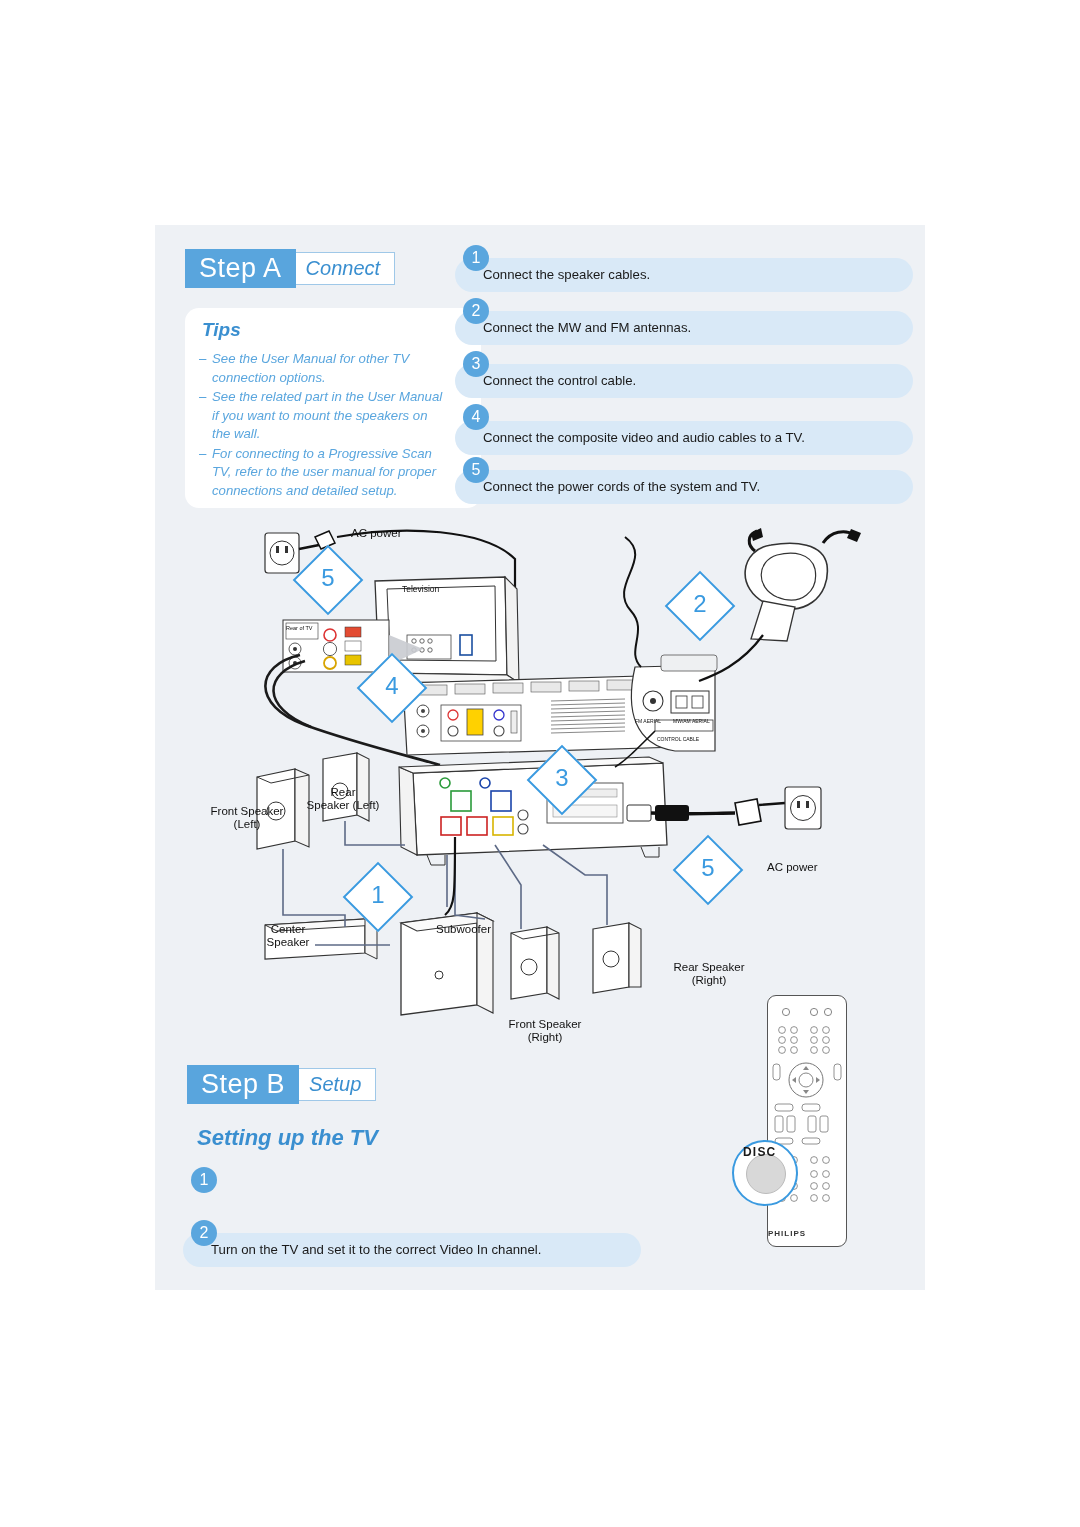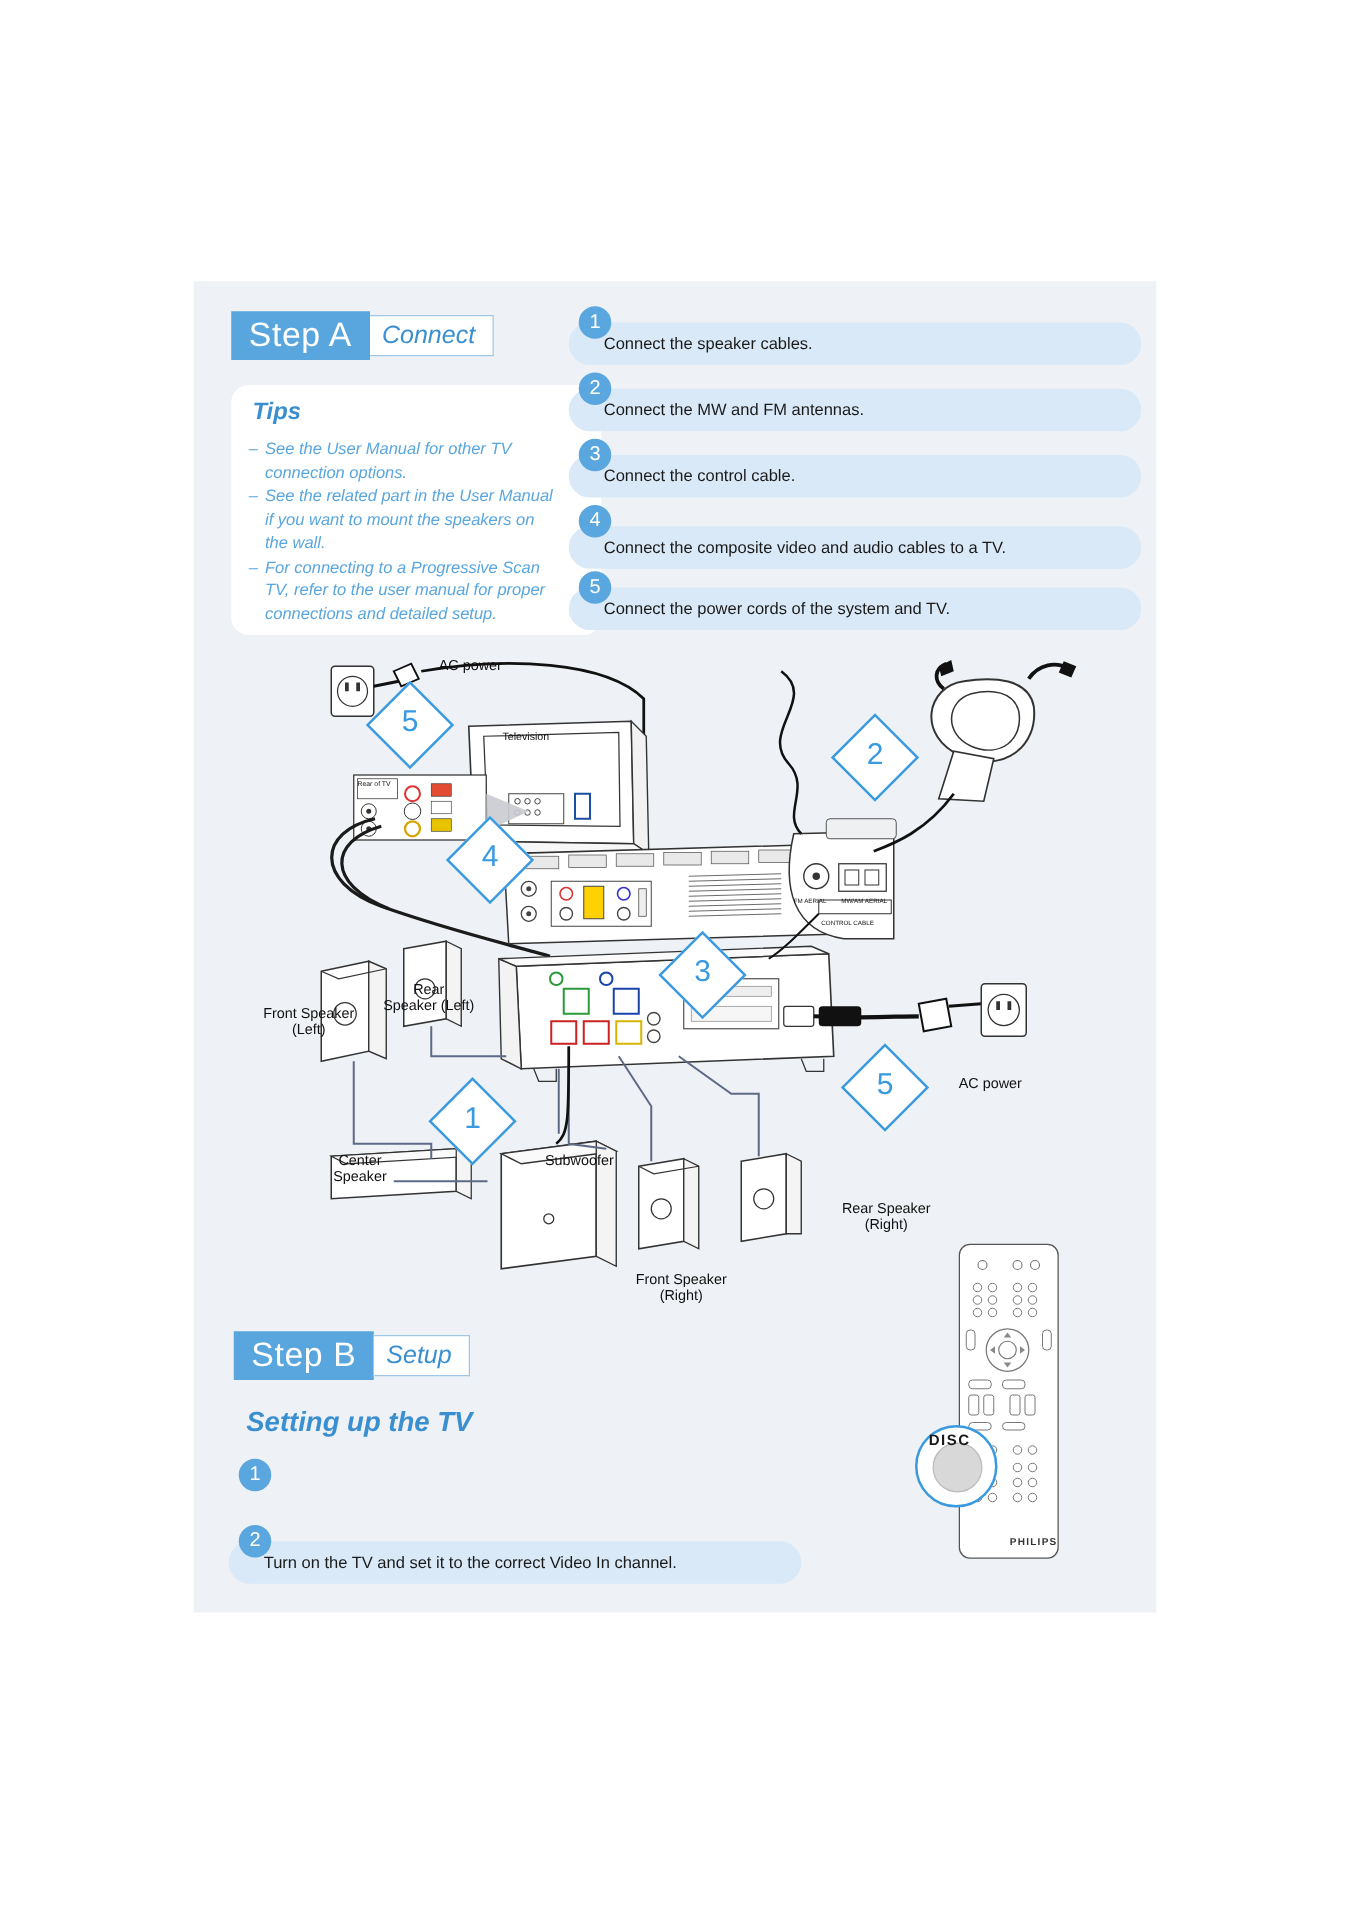--- a/index.html
+++ b/index.html
@@ -215,21 +215,21 @@
     width: 78px;
     height: 250px;
     border: 1.3px solid #555;
     border-radius: 9px;
     background: #fff;
   }
   .philips {
     position: absolute;
     bottom: 8px;
     width: 100%;
-    text-align: right;
+    text-align: left;
     font-size: 8px;
     letter-spacing: 1px;
     color: #333;
     font-weight: bold;
   }
   .disc-circle {
     position: absolute;
     left: 577px;
     top: 915px;
     width: 62px;

